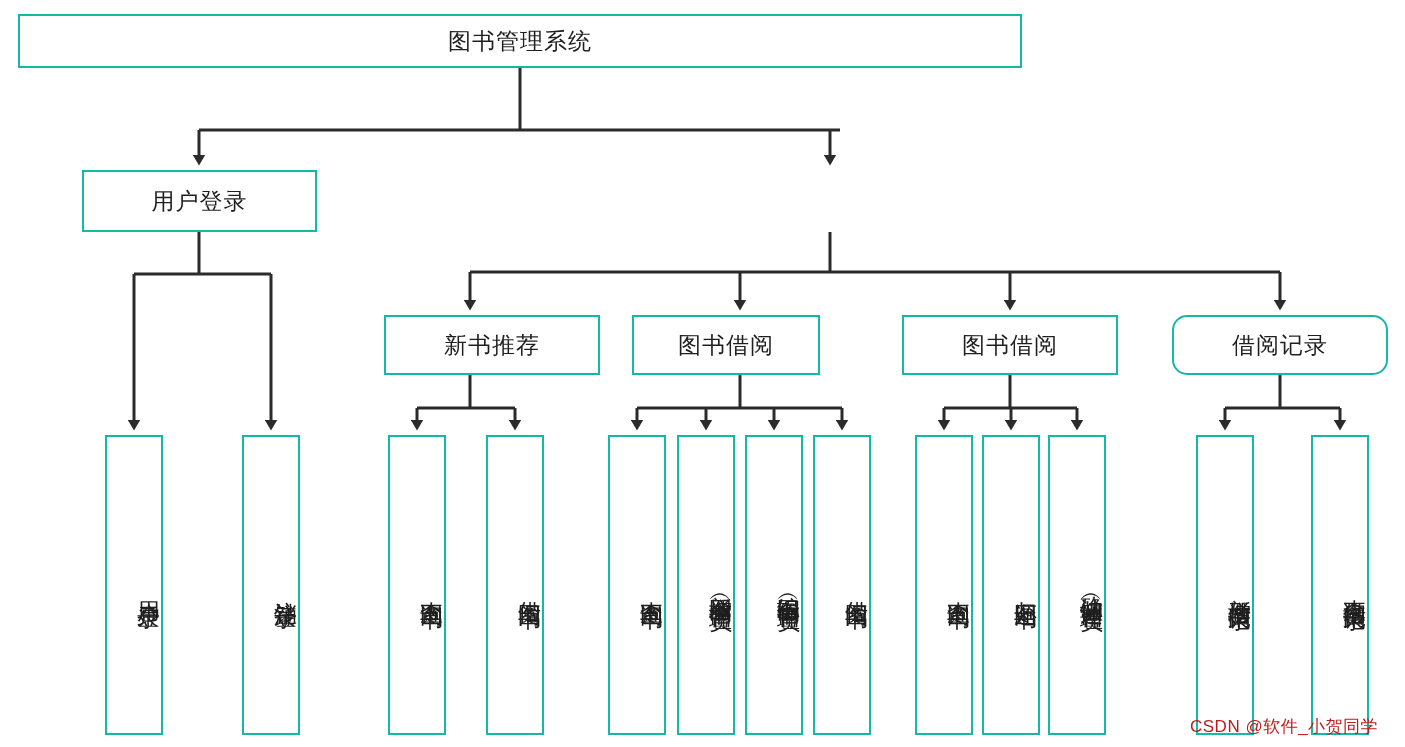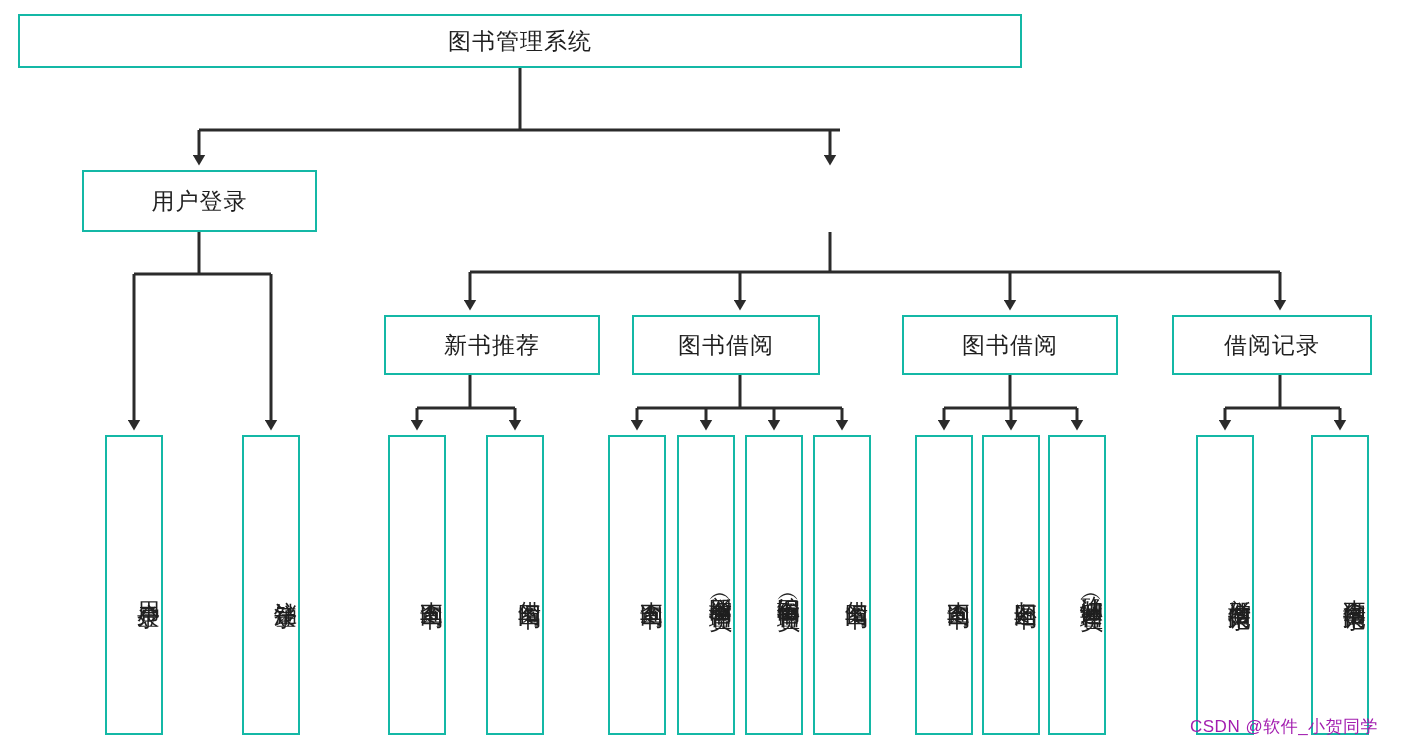--- a/index.html
+++ b/index.html
@@ -44,21 +44,21 @@
     font-size: 23px;
     letter-spacing: 2px;
     line-height: 1.05;
     padding-top: 4px;
     align-items: flex-start;
     justify-content: center;
   }
   .watermark {
     position: absolute;
     font-size: 17px;
-    color: #a21caf;
+    color: #b91c1c;
     white-space: nowrap;
     letter-spacing: 0.5px;
     font-family: "Liberation Sans", "DejaVu Sans", sans-serif;
   }
 </style>
 </head>
 <body>
 
 <div id="canvas">
 
@@ -112,21 +112,21 @@
     </g>
   </svg>
 
   <div class="node h" style="left:18px; top:14px; width:1004px; height:54px;">图书管理系统</div>
 
   <div class="node h" style="left:82px; top:170px; width:235px; height:62px;">用户登录</div>
 
   <div class="node h" style="left:384px; top:315px; width:216px; height:60px;">新书推荐</div>
   <div class="node h" style="left:632px; top:315px; width:188px; height:60px;">图书借阅</div>
   <div class="node h" style="left:902px; top:315px; width:216px; height:60px;">图书借阅</div>
-  <div class="node h" style="left:1172px; top:315px; width:200px; height:60px;">借阅记录</div>
+  <div class="node h" style="left:1172px; top:315px; width:216px; height:60px;border-radius:15px;">借阅记录</div>
 
   <div class="node v" style="left:105px; top:435px; width:58px; height:300px;">用户登录</div>
   <div class="node v" style="left:242px; top:435px; width:58px; height:300px;">注销登录</div>
 
   <div class="node v" style="left:388px; top:435px; width:58px; height:300px;">查询图书</div>
   <div class="node v" style="left:486px; top:435px; width:58px; height:300px;">借阅图书</div>
 
   <div class="node v" style="left:608px; top:435px; width:58px; height:300px;">查询图书</div>
   <div class="node v" style="left:677px; top:435px; width:58px; height:300px;">新增图书（管理员）</div>
   <div class="node v" style="left:745px; top:435px; width:58px; height:300px;">编辑图书（管理员）</div>

